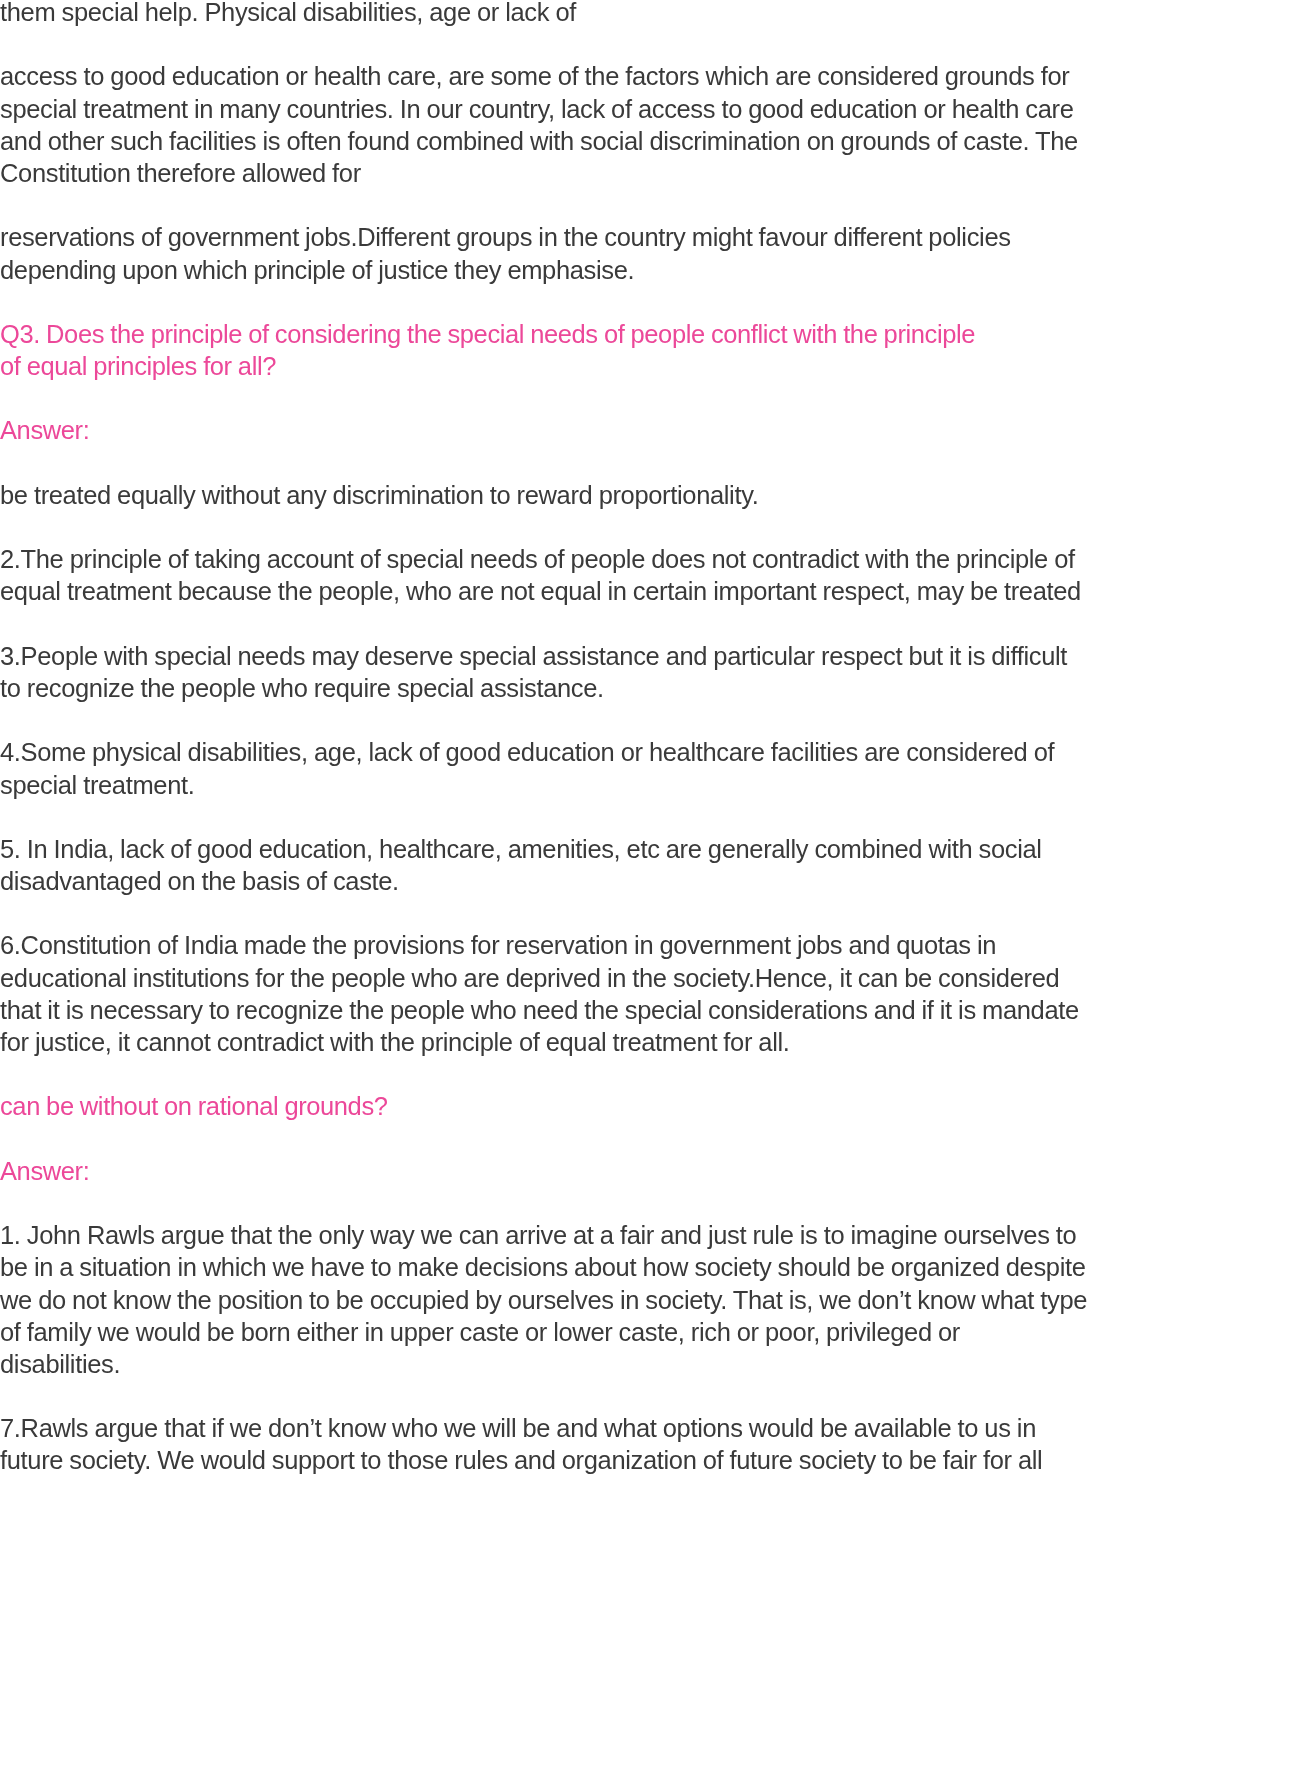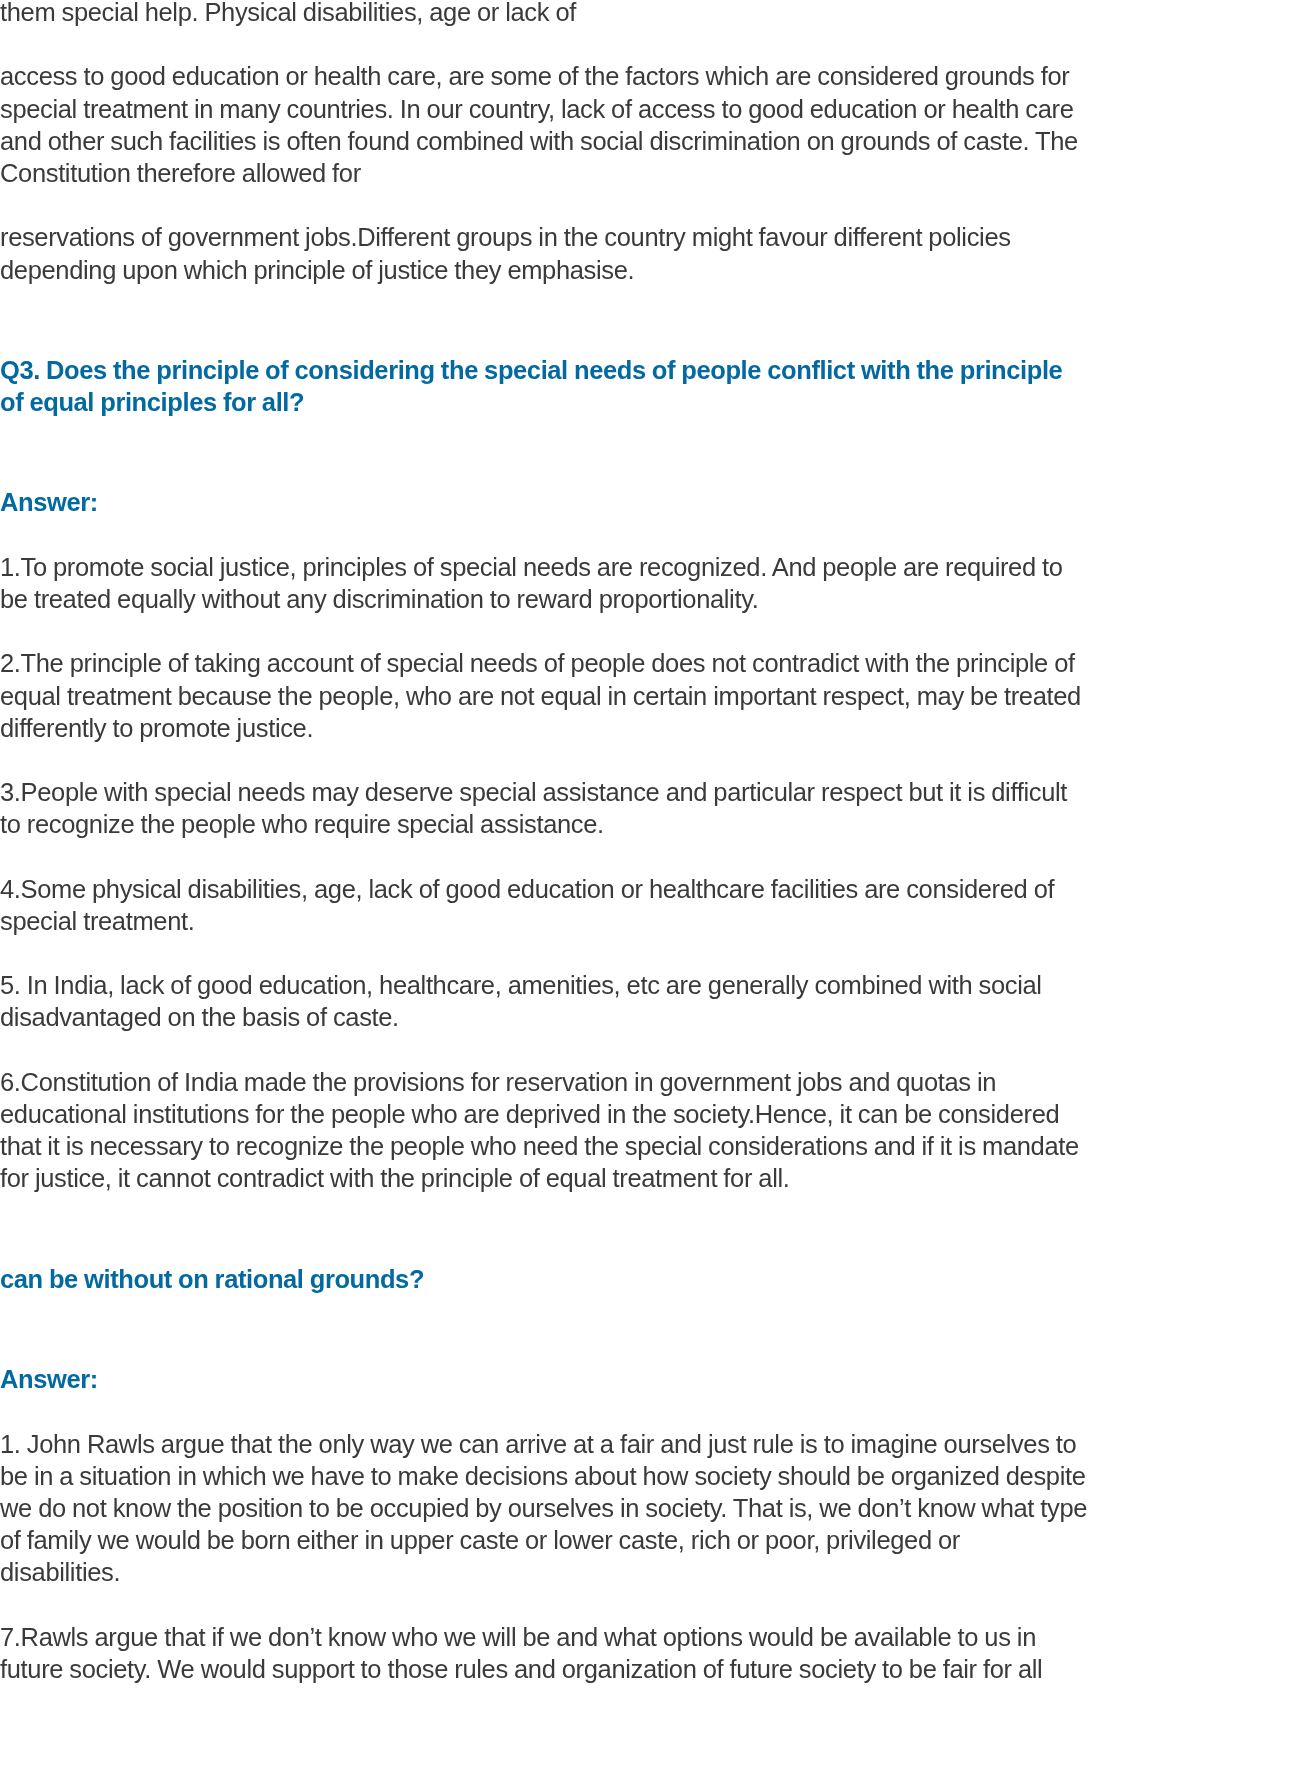--- a/index.html
+++ b/index.html
@@ -32,24 +32,23 @@
   .line {
     display: block;
     white-space: nowrap;
     height: 32.2px;
   }
   .gap {
     display: block;
     height: 32.2px;
   }
   .bold {
-    font-weight: bold;
-    color: #0369a1;
+    font-weight: normal;
+    color: #ec4899;
     letter-spacing: -0.4px;
-    margin-top: 36px;
   }
 </style>
 </head>
 <body>
 
 <div class="page">
 
   <p class="line-block">
     <span class="line">them special help. Physical disabilities, age or lack of</span>
   </p>
@@ -73,29 +72,27 @@
     <span class="line">Q3. Does the principle of considering the special needs of people conflict with the principle</span>
     <span class="line">of equal principles for all?</span>
   </p>
   <span class="gap"></span>
   <p class="line-block bold">
     <span class="line">Answer:</span>
   </p>
   <span class="gap"></span>
 
   <p class="line-block">
-    <span class="line">1.To promote social justice, principles of special needs are recognized. And people are required to</span>
     <span class="line">be treated equally without any discrimination to reward proportionality.</span>
   </p>
   <span class="gap"></span>
 
   <p class="line-block">
     <span class="line">2.The principle of taking account of special needs of people does not contradict with the principle of</span>
     <span class="line">equal treatment because the people, who are not equal in certain important respect, may be treated</span>
-    <span class="line">differently to promote justice.</span>
   </p>
   <span class="gap"></span>
 
   <p class="line-block">
     <span class="line">3.People with special needs may deserve special assistance and particular respect but it is difficult</span>
     <span class="line">to recognize the people who require special assistance.</span>
   </p>
   <span class="gap"></span>
 
   <p class="line-block">

